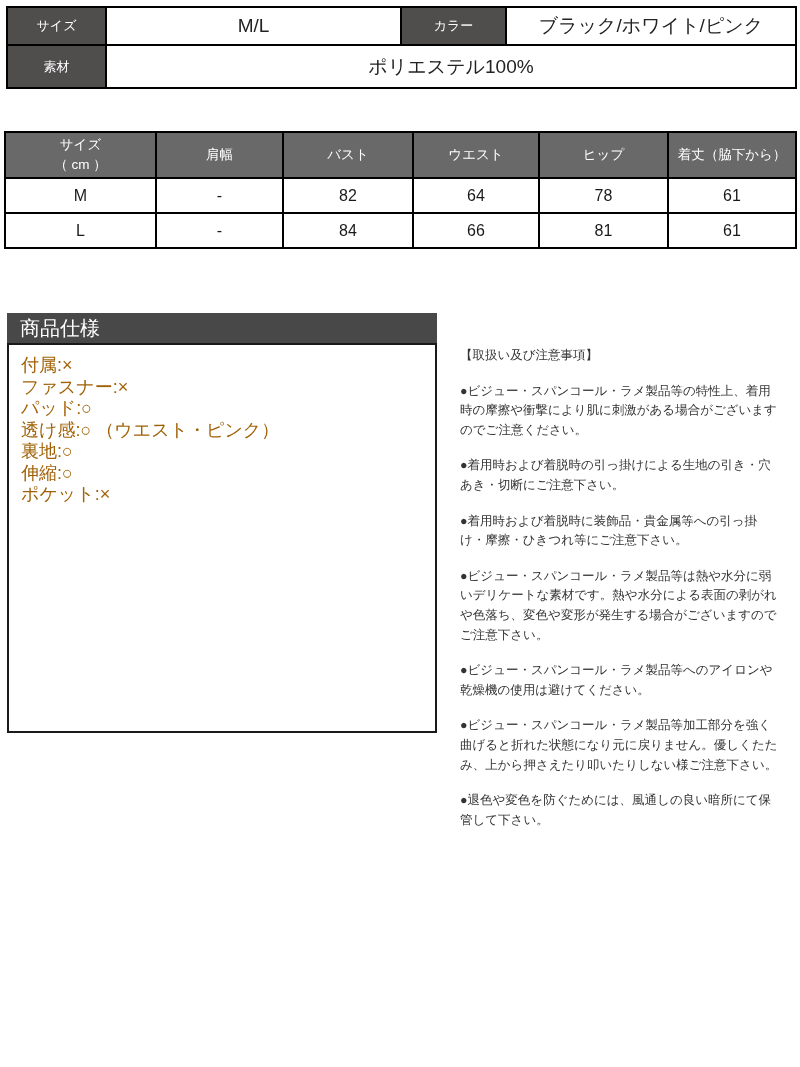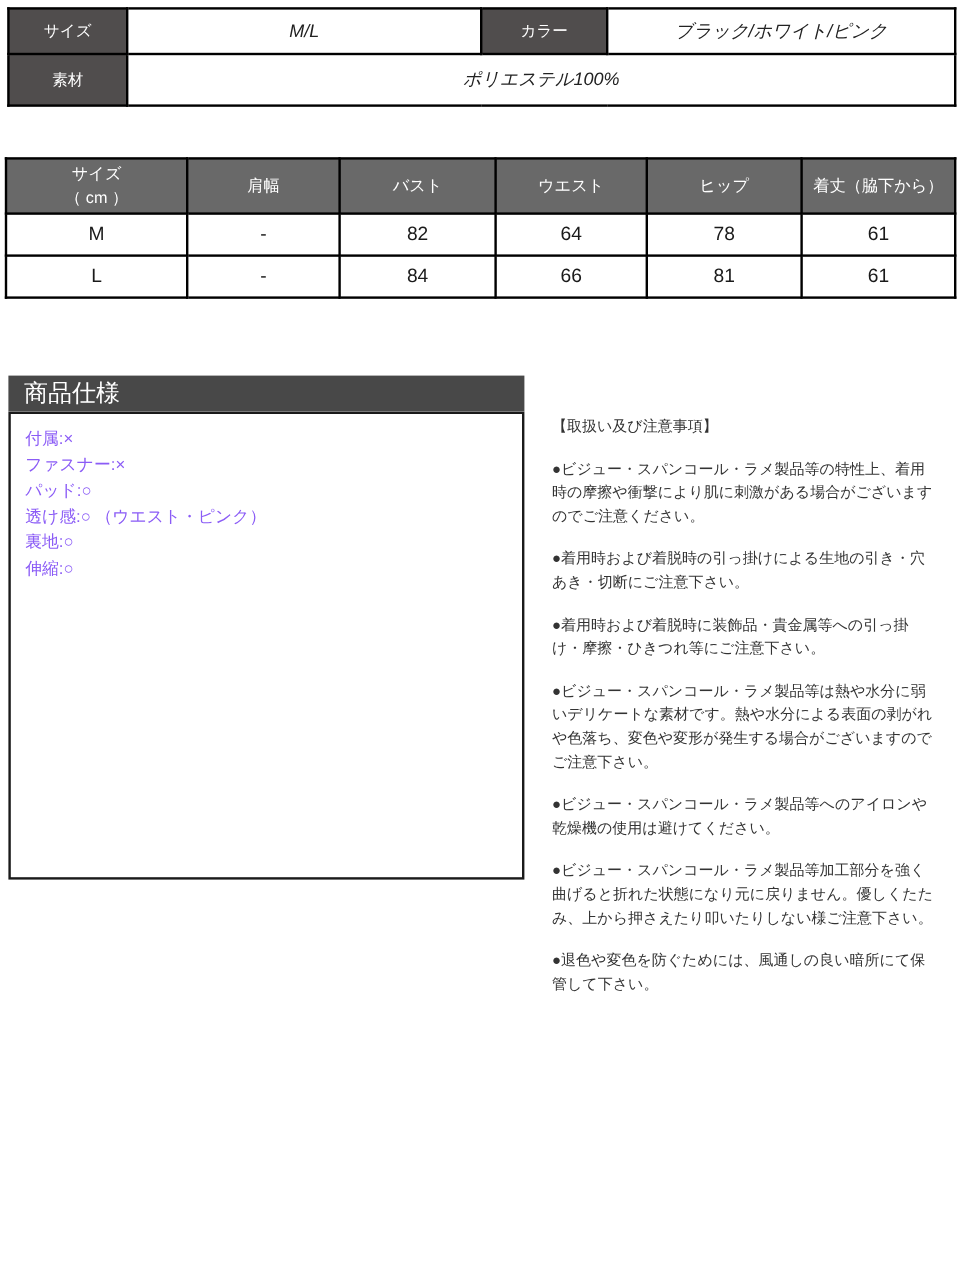--- a/index.html
+++ b/index.html
@@ -17,21 +17,21 @@
   .info-table { position: absolute; left: 6px; top: 6px; width: 789px; }
   .info-table th, .info-table td {
     border: 2px solid #000000;
     text-align: center; vertical-align: middle;
     padding: 0;
   }
   .info-table th {
     background: #504d4d; color: #ffffff;
     font-weight: normal; font-size: 13px;
   }
-  .info-table td { font-size: 15px; color: #222222; background: #ffffff; font-style: italic; }
+  .info-table td { font-size: 19px; color: #222222; background: #ffffff; }
   .info-table tr:nth-child(1) th, .info-table tr:nth-child(1) td { height: 38px; }
   .info-table tr:nth-child(2) th, .info-table tr:nth-child(2) td { height: 43px; }
 
   
   .size-table { position: absolute; left: 4px; top: 131px; width: 791px; }
   .size-table th, .size-table td {
     border: 2px solid #000000;
     text-align: center; vertical-align: middle;
     padding: 0;
   }
@@ -52,21 +52,21 @@
     background: #484848; color: #ffffff;
     height: 30px; line-height: 30px;
     font-size: 20px; padding-left: 13px;
   }
   .spec-box {
     border: 2px solid #1a1a1a;
     height: 390px;
     padding: 10px 12px;
     background: #ffffff;
   }
-  .spec-box p { margin: 0; font-size: 14px; line-height: 21.5px; color: #8b5cf6; }
+  .spec-box p { margin: 0; font-size: 18px; line-height: 21.5px; color: #a16207; }
   .spec-box p.spec-note { margin-top: 22px; }
 
   
   .precautions { position: absolute; left: 444px; top: 330px; width: 352px; }
   .precautions p { margin: 16px; font-size: 12.5px; line-height: 19.6px; color: #333333; }
 </style>
 </head>
 <body>
 
 <div class="page">
@@ -134,20 +134,21 @@
 
   <div class="spec-section">
     <div class="spec-header">商品仕様</div>
     <div class="spec-box">
       <p>付属:×</p>
       <p>ファスナー:×</p>
       <p>パッド:○</p>
       <p>透け感:○ （ウエスト・ピンク）</p>
       <p>裏地:○</p>
       <p>伸縮:○</p>
+      <p>ポケット:×</p>
     </div>
   </div>
 
   <div class="precautions">
     <p>【取扱い及び注意事項】</p>
     <p>●ビジュー・スパンコール・ラメ製品等の特性上、着用時の摩擦や衝撃により肌に刺激がある場合がございますのでご注意ください。</p>
     <p>●着用時および着脱時の引っ掛けによる生地の引き・穴あき・切断にご注意下さい。</p>
     <p>●着用時および着脱時に装飾品・貴金属等への引っ掛け・摩擦・ひきつれ等にご注意下さい。</p>
     <p>●ビジュー・スパンコール・ラメ製品等は熱や水分に弱いデリケートな素材です。熱や水分による表面の剥がれや色落ち、変色や変形が発生する場合がございますのでご注意下さい。</p>
     <p>●ビジュー・スパンコール・ラメ製品等へのアイロンや乾燥機の使用は避けてください。</p>

